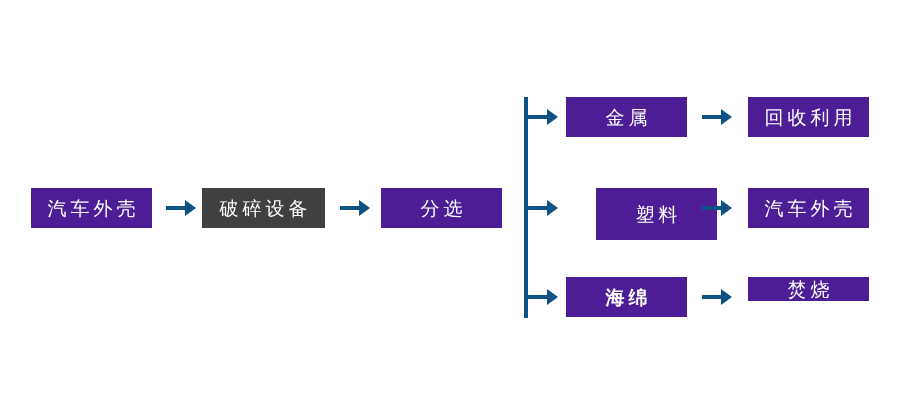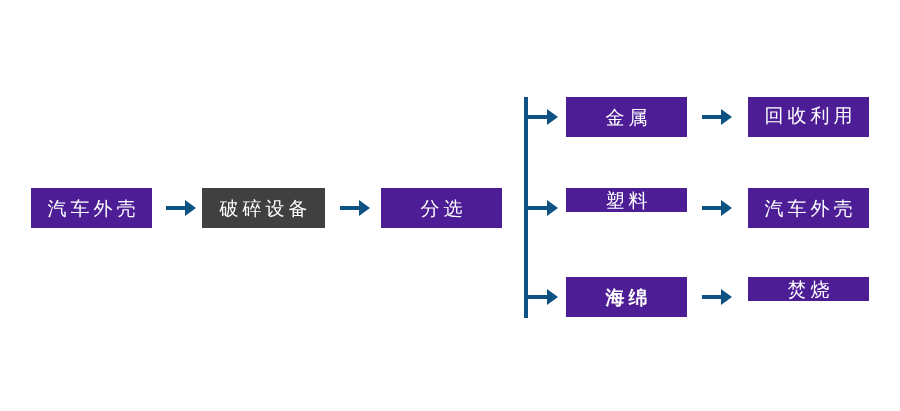--- a/index.html
+++ b/index.html
@@ -116,28 +116,28 @@
     <span class="head" style="left:21px;"></span>
   </div>
 
   <div class="node blue" style="left:566px; top:97px; width:121px; height:40px;">金属</div>
 
   <div class="arrow" style="left:702px; top:105px; width:30px;">
     <span class="shaft" style="width:21px;"></span>
     <span class="head" style="left:19px;"></span>
   </div>
 
-  <div class="node blue" style="left:748px; top:97px; width:121px; height:40px;font-family:Liberation Mono, monospace;">回收利用</div>
+  <div class="node blue" style="left:748px; top:97px; width:121px; height:40px;">回收利用</div>
 
   <div class="branch" style="left:526px; top:196px; width:33px;">
     <span class="shaft" style="width:23px;"></span>
     <span class="head" style="left:21px;"></span>
   </div>
 
-  <div class="node blue" style="left:566px; top:188px; width:121px; height:24px;">塑料</div>
+  <div class="node blue" style="left:596px; top:188px; width:121px; height:52px;">塑料</div>
 
   <div class="arrow" style="left:702px; top:196px; width:30px;">
     <span class="shaft" style="width:21px;"></span>
     <span class="head" style="left:19px;"></span>
   </div>
 
   <div class="node blue" style="left:748px; top:188px; width:121px; height:40px;">汽车外壳</div>
 
   <div class="branch" style="left:526px; top:285px; width:33px;">
     <span class="shaft" style="width:23px;"></span>

